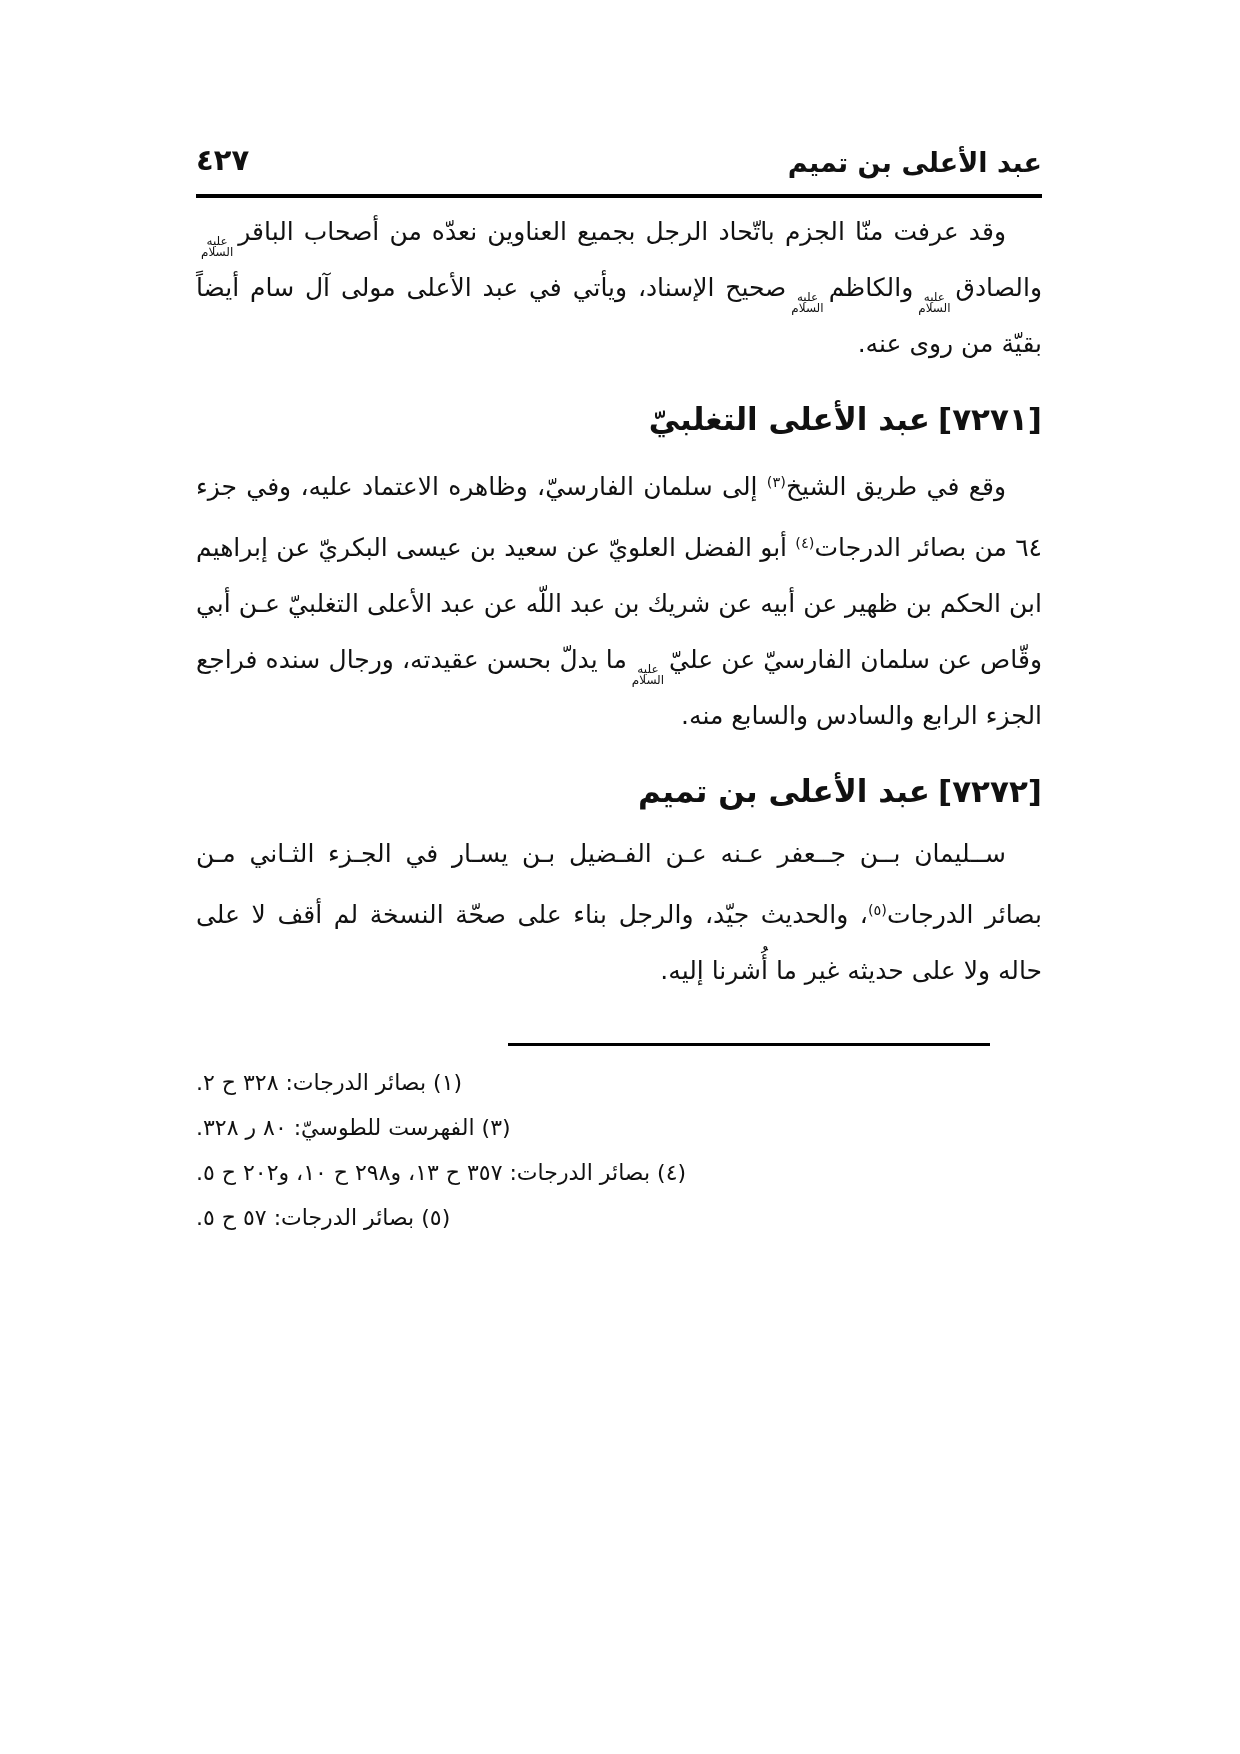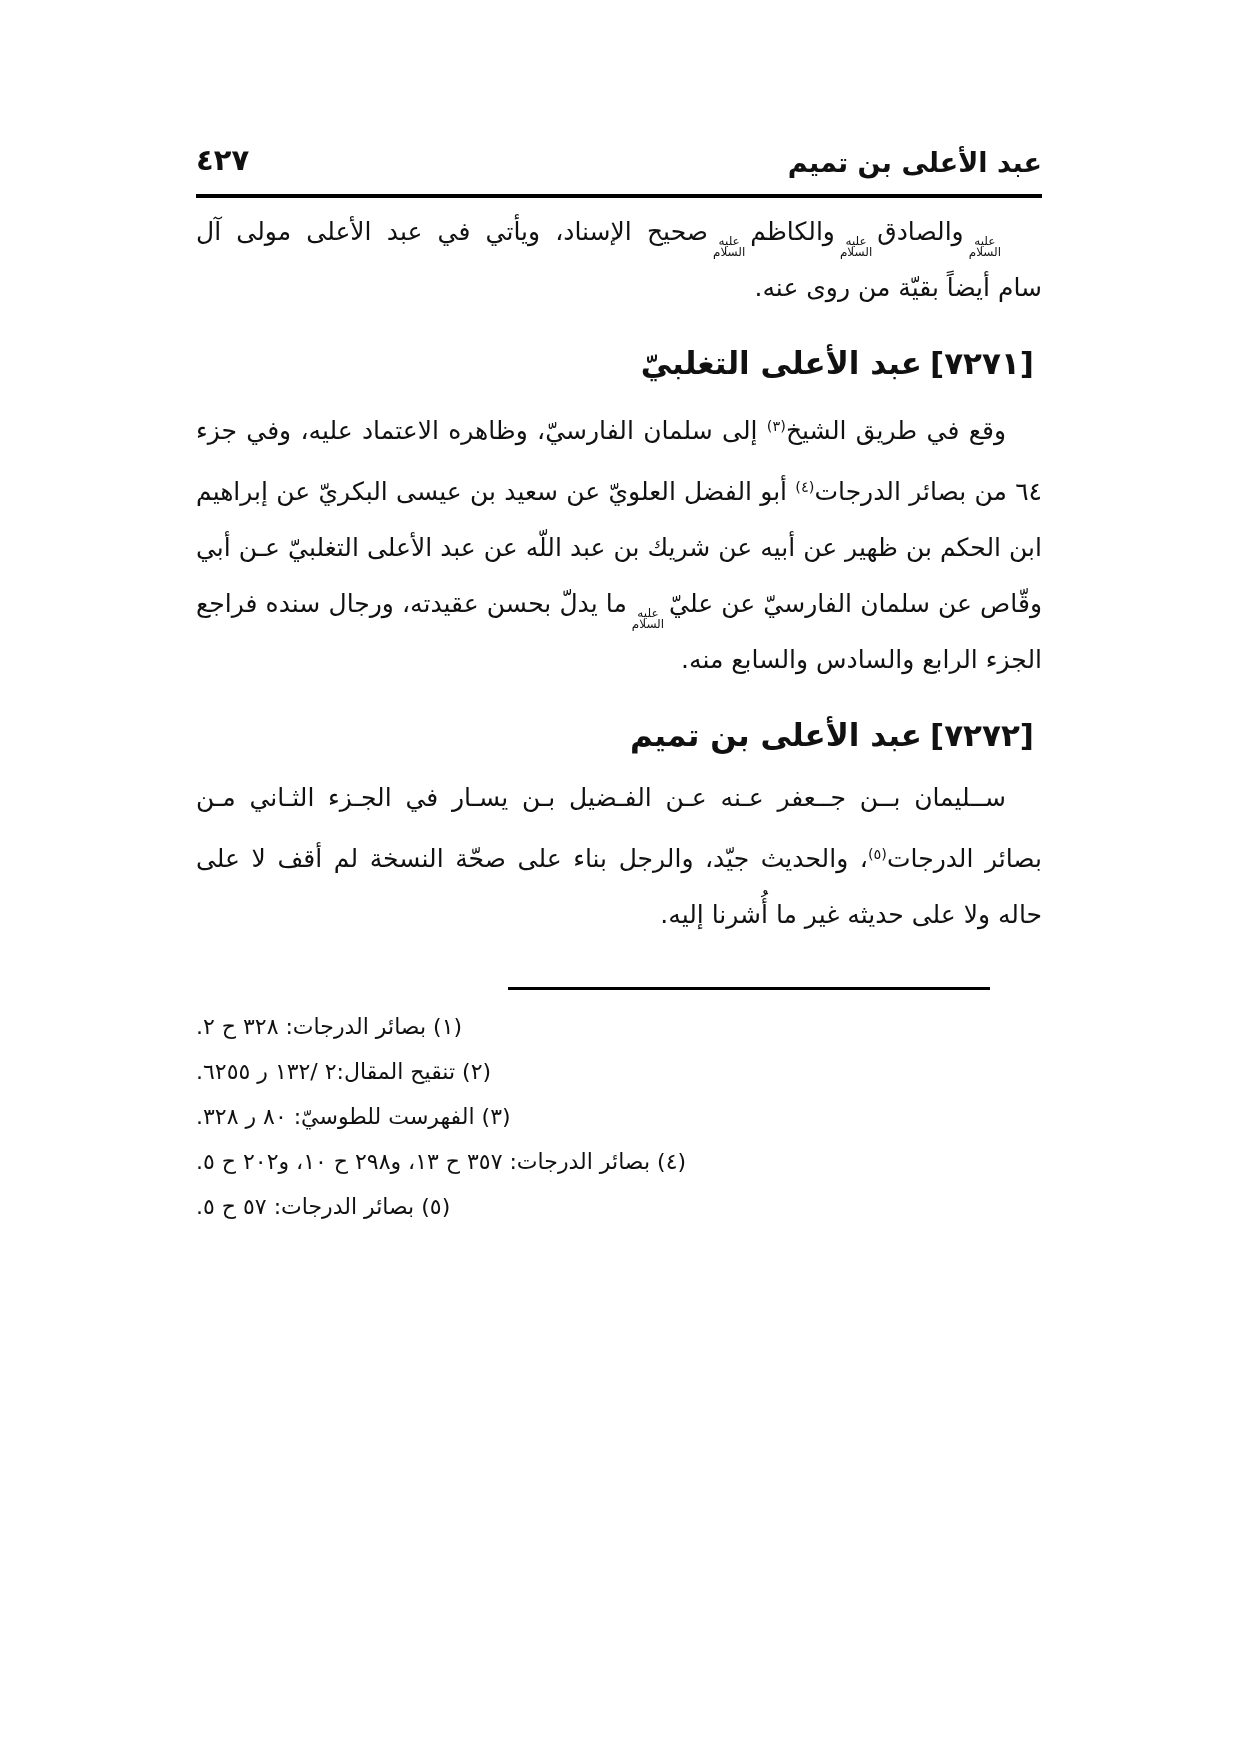--- a/index.html
+++ b/index.html
@@ -44,21 +44,21 @@
   }
   .para {
     margin: 0;
     font-size: 25px;
     line-height: 56px;
     text-align: justify;
     text-align-last: right;
     text-indent: 36px;
   }
   .section-heading {
-    margin: 24px 8px 12px;
+    margin: 24px 0 12px;
     font-size: 31px;
     font-weight: 700;
     line-height: 46px;
     text-align: right;
   }
   .section-heading .heading-title-text {
     margin-right: 8px;
   }
   .fnref {
     font-size: 0.58em;
@@ -100,21 +100,21 @@
 <div class="page">
 
   <div class="header">
     <span class="running-title">عبد الأعلى بن تميم</span>
     <span class="page-number">٤٢٧</span>
   </div>
 
   <div class="body-text">
 
 
-    <p class="para"><span class="honorific">
+    <p class="para"><span>وقد عرفت منّا الجزم باتّحاد الرجل بجميع العناوين نعدّه من أصحاب الباقر</span><span class="honorific">
           <span>عليه</span>
           <span>السلام</span>
         </span><span>والصادق</span><span class="honorific">
           <span>عليه</span>
           <span>السلام</span>
         </span><span>والكاظم</span><span class="honorific">
           <span>عليه</span>
           <span>السلام</span>
         </span><span>صحيح الإسناد، ويأتي في عبد الأعلى مولى آل سام أيضاً بقيّة من روى عنه.</span></p>
 
@@ -131,19 +131,18 @@
       <span class="heading-number">[٧٢٧٢]</span><span class="heading-title-text">عبد الأعلى بن تميم</span>
     </h2>
 
     <p class="para"><span>ســليمان بــن جــعفر عـنه عـن الفـضيل بـن يسـار في الجـزء الثـاني مـن بصائر الدرجات</span><span class="fnref">(٥)</span><span>، والحديث جيّد، والرجل بناء على صحّة النسخة لم أقف لا على حاله ولا على حديثه غير ما أُشرنا إليه.</span></p>
 
   </div>
 
   <div class="footnotes">
     <div class="footnote-separator"></div>
     <div class="footnote-item">(١) بصائر الدرجات: ٣٢٨ ح ٢.</div>
-    <div class="footnote-item">(٢) تنقيح المقال:٢ /١٣٢ ر ٦٢٥٥.</div>
     <div class="footnote-item">(٣) الفهرست للطوسيّ: ٨٠ ر ٣٢٨.</div>
     <div class="footnote-item">(٤) بصائر الدرجات: ٣٥٧ ح ١٣، و٢٩٨ ح ١٠، و٢٠٢ ح ٥.</div>
     <div class="footnote-item">(٥) بصائر الدرجات: ٥٧ ح ٥.</div>
   </div>
 
 </div>
 
 </body></html>

